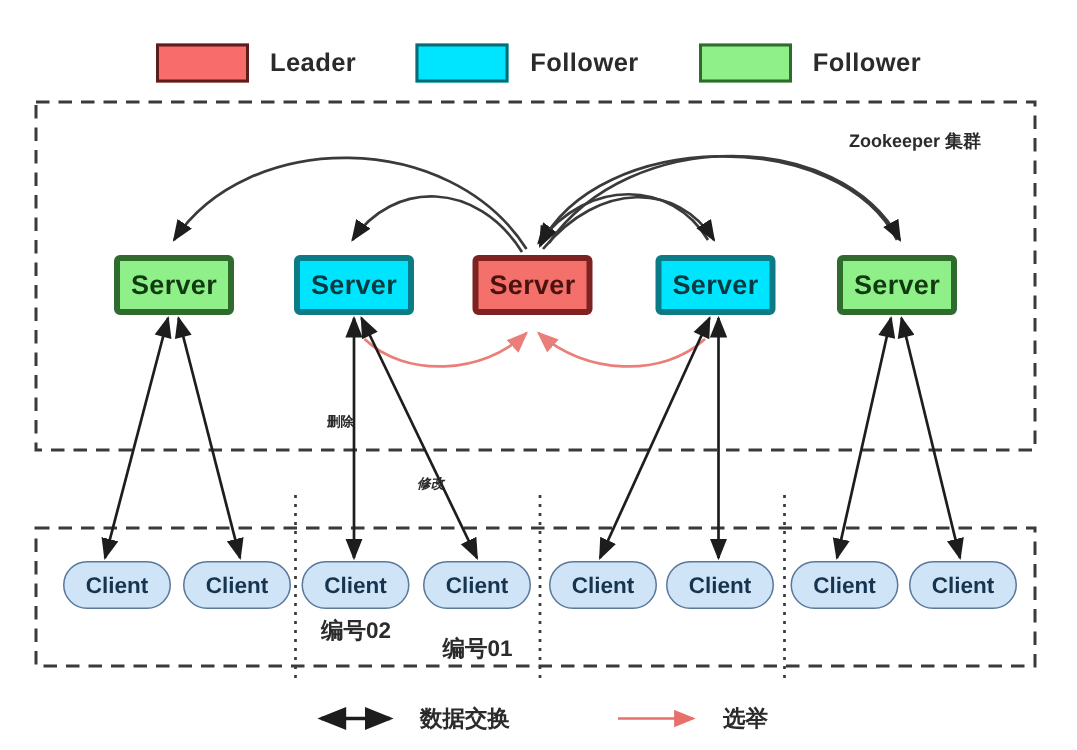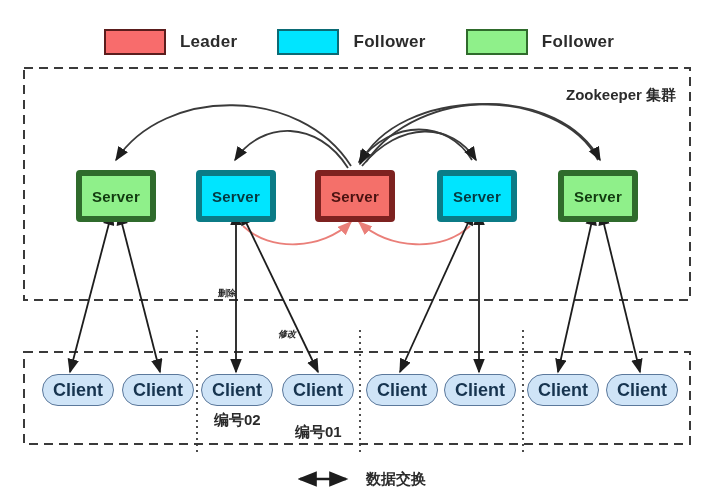--- a/index.html
+++ b/index.html
@@ -19,40 +19,40 @@
   .swatch{width:62px;height:26px;border:2px solid #2d2d2d;box-sizing:border-box;}
   .sw-leader{background:#f86c6c;border-color:#5b1d1d;}
   .sw-follower{background:#00e5ff;border-color:#0b6b75;}
   .sw-observer{background:#8ff08a;border-color:#2f6b2c;}
   .legend-label{font-size:17px;font-weight:bold;color:#2b2b2b;margin-left:14px;margin-right:40px;
                 letter-spacing:.3px;}
   .legend-item:last-child .legend-label{margin-right:0;}
 
   
   .server{
-    position:absolute;width:80px;height:52px;border:6px solid #737373;
+    position:absolute;width:80px;height:40px;border:4px solid #737373;
     border-radius:4px;box-sizing:border-box;
     display:flex;align-items:center;justify-content:center;
-    font-size:15px;font-weight:bold;color:#1d1d1d;letter-spacing:.2px;
+    font-size:18px;font-weight:bold;color:#1d1d1d;letter-spacing:.2px;
   }
   .server.observer{background:#8ff08a;border-color:#2f6b2c;color:#123a10;}
   .server.follower{background:#00e5ff;border-color:#0b7b86;color:#063a40;}
   .server.leader{background:#f4706a;border-color:#7d2220;color:#4a1210;}
 
   .client{
     position:absolute;width:72px;height:32px;
     background:#cfe4f7;border:1.6px solid #5b789b;
     border-radius:16px;box-sizing:border-box;
     display:flex;align-items:center;justify-content:center;
-    font-size:18px;font-weight:bold;color:#17344f;
+    font-size:15px;font-weight:bold;color:#17344f;
   }
 
   
-  .anno{position:absolute;font-size:9px;font-weight:bold;color:#2b2b2b;white-space:nowrap;margin-top:12px;}
-  .cluster-title{position:absolute;font-size:15px;font-weight:bold;color:#2b2b2b;white-space:nowrap;}
+  .anno{position:absolute;font-size:9px;font-weight:bold;color:#2b2b2b;white-space:nowrap;}
+  .cluster-title{position:absolute;font-size:12px;font-weight:bold;color:#2b2b2b;white-space:nowrap;}
   .client-num{position:absolute;font-size:15px;font-weight:bold;color:#2b2b2b;white-space:nowrap;}
 
   
   .bottom-legend{position:absolute;left:0;top:462px;width:718px;height:34px;
                  display:flex;justify-content:center;align-items:center;}
   .bl-item{display:flex;align-items:center;margin:0 34px;}
   .bl-label{font-size:15px;font-weight:bold;color:#2b2b2b;margin-left:12px;}
   .bl-arrow{width:62px;height:16px;}
 </style>
 </head>
@@ -176,15 +176,26 @@
             <path d="M0,0 L8,3.2 L0,6.4 z" fill="#1d1d1d"></path>
           </marker>
           <marker id="bl-ah-s" markerWidth="9" markerHeight="9" refX="1" refY="3.2" orient="auto" markerUnits="strokeWidth">
             <path d="M8,0 L0,3.2 L8,6.4 z" fill="#1d1d1d"></path>
           </marker>
         </defs>
         <line x1="8" y1="8" x2="54" y2="8" stroke="#1d1d1d" stroke-width="2.4" marker-start="url(#bl-ah-s)" marker-end="url(#bl-ah-e)"></line>
       </svg>
       <div class="bl-label">数据交换</div>
     </div>
+    <div class="bl-item">
+      <svg class="bl-arrow" viewBox="0 0 62 16">
+        <defs>
+          <marker id="bl-ah-red" markerWidth="9" markerHeight="9" refX="7" refY="3.2" orient="auto" markerUnits="strokeWidth">
+            <path d="M0,0 L8,3.2 L0,6.4 z" fill="#e8706a"></path>
+          </marker>
+        </defs>
+        <line x1="4" y1="8" x2="54" y2="8" stroke="#e8706a" stroke-width="1.8" marker-end="url(#bl-ah-red)"></line>
+      </svg>
+      <div class="bl-label">选举</div>
+    </div>
   </div>
 
 </div>
 
 </body></html>

